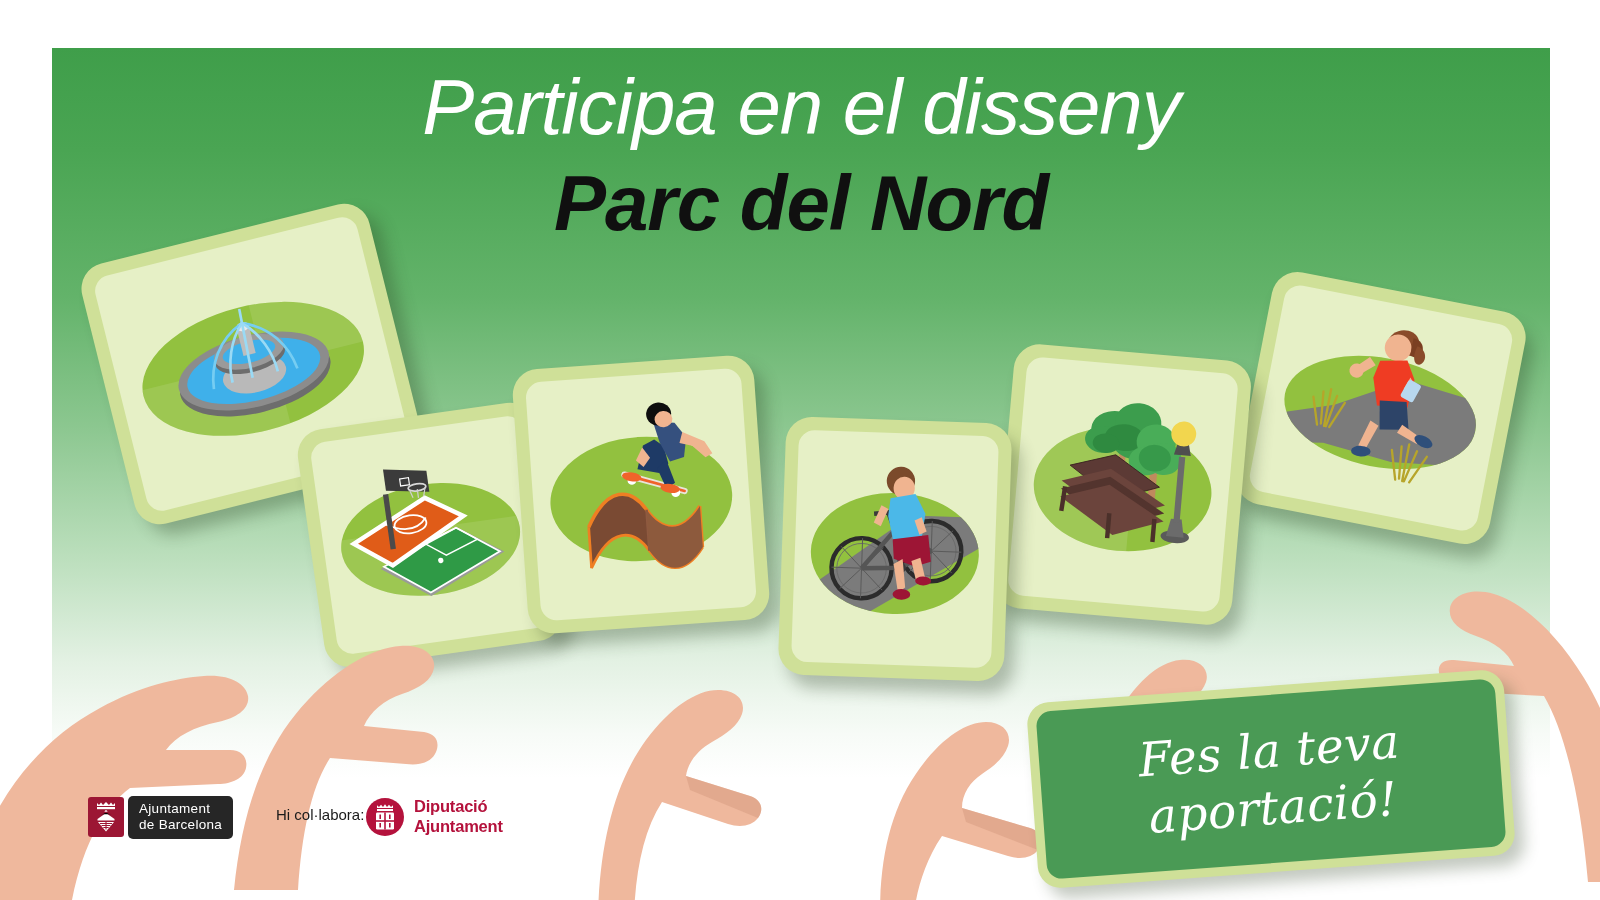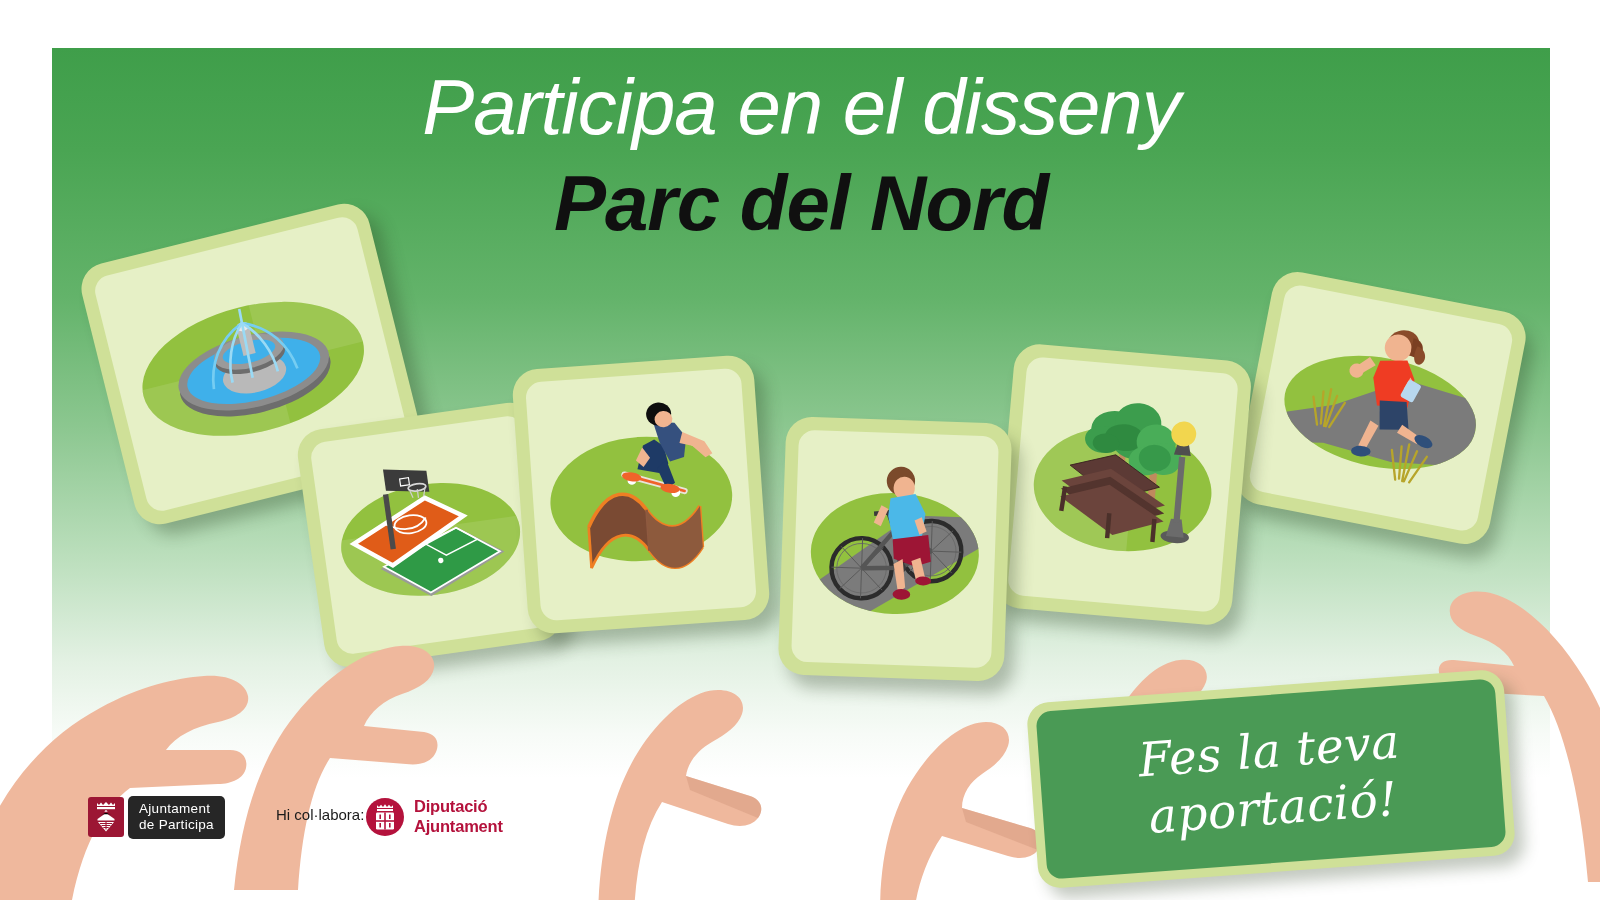--- a/index.html
+++ b/index.html
@@ -374,21 +374,21 @@
           </g>
           <g stroke="#9c1634" stroke-width="1.1">
             <path d="M13 20 L13 27.5"></path>
             <path d="M7 21.5 L19 21.5 M8.6 23.5 L17.4 23.5 M10.3 25.5 L15.7 25.5"></path>
             <path d="M8 12.2 L13 10 L18 12.2"></path>
           </g>
         </svg>
       </div>
       <div class="name-box">
         <div>Ajuntament</div>
-        <div>de Participa</div>
+        <div>de Barcelona</div>
       </div>
     </div>
 
     <div class="logo-row" id="collab">Hi col·labora:</div>
 
     <div class="logo-row" id="diba">
       <div class="diba-circle">
         <svg width="26" height="28" viewBox="0 0 26 28">
           <g fill="#ffffff">
             <path d="M5 5 L5 2.2 L7 4 L9 1.8 L11 4 L13 1.2 L15 4 L17 1.8 L19 4 L21 2.2 L21 5 Z"></path>

